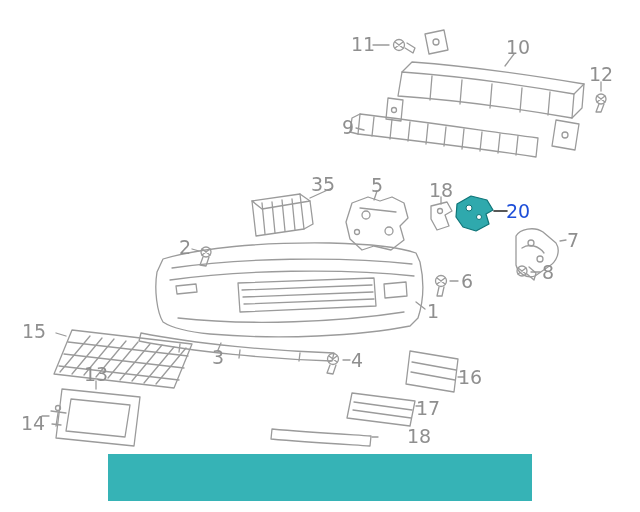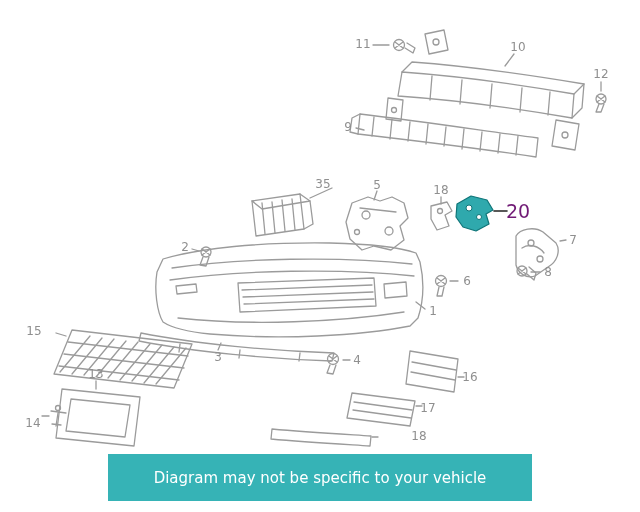--- a/index.html
+++ b/index.html
@@ -8,23 +8,23 @@
     overflow:hidden; font-family:"DejaVu Sans","Liberation Sans",sans-serif;
   }
   #diagram-svg { position:absolute; left:0; top:0; width:640px; height:512px; }
   .ln { stroke:var(--line,#9b9b9b); fill:none; stroke-width:1.3; stroke-linecap:round; stroke-linejoin:round; }
   .hl { fill:var(--hl-fill,#2fa9ad); stroke:var(--hl-stroke,#0f7578); stroke-width:1.2; stroke-linejoin:round; }
   .hlh { fill:#ffffff; stroke:var(--hl-stroke,#0f7578); stroke-width:1; }
   .dk { stroke:#222222; fill:none; stroke-width:1.6; stroke-linecap:round; }
   #label-layer { position:absolute; left:0; top:0; width:640px; height:512px; pointer-events:none; }
   .part-label {
     position:absolute; transform:translate(-50%,-50%);
-    font-size:12px; color:var(--label,#8f8f8f); white-space:nowrap;
+    font-size:19px; color:var(--label,#8f8f8f); white-space:nowrap;
   }
-  .part-label.highlight { font-size:19px; color:#701a75; }
+  .part-label.highlight { font-size:19px; color:#1d4ed8; }
   .banner {
     position:absolute; left:108px; top:454px; width:424px; height:47px;
     background:var(--banner-bg,#36b3b6); color:var(--banner-fg,#ffffff);
     display:flex; flex-direction:column; justify-content:center; align-items:center;
     font-size:15px; line-height:22px; text-align:center;
   }
 </style>
 </head>
 <body>
 
@@ -209,16 +209,15 @@
       <div class="part-label" style="left: 34px; top: 331px;">15</div>
       <div class="part-label" style="left: 470px; top: 377px;">16</div>
       <div class="part-label" style="left: 428px; top: 408px;">17</div>
       <div class="part-label" style="left: 384px; top: 436px; margin-left: 35px;">18</div>
       <div class="part-label" style="left: 441px; top: 190px;">18</div>
       <div class="part-label highlight" style="left: 518px; top: 211px;">20</div>
       <div class="part-label" style="left: 323px; top: 184px;">35</div>
     </div>
 
   <div class="banner">
-    <div class="banner-line">Diagram may not be specific to your vehicle</div>
   </div>
 
 </div>
 
 </body></html>

